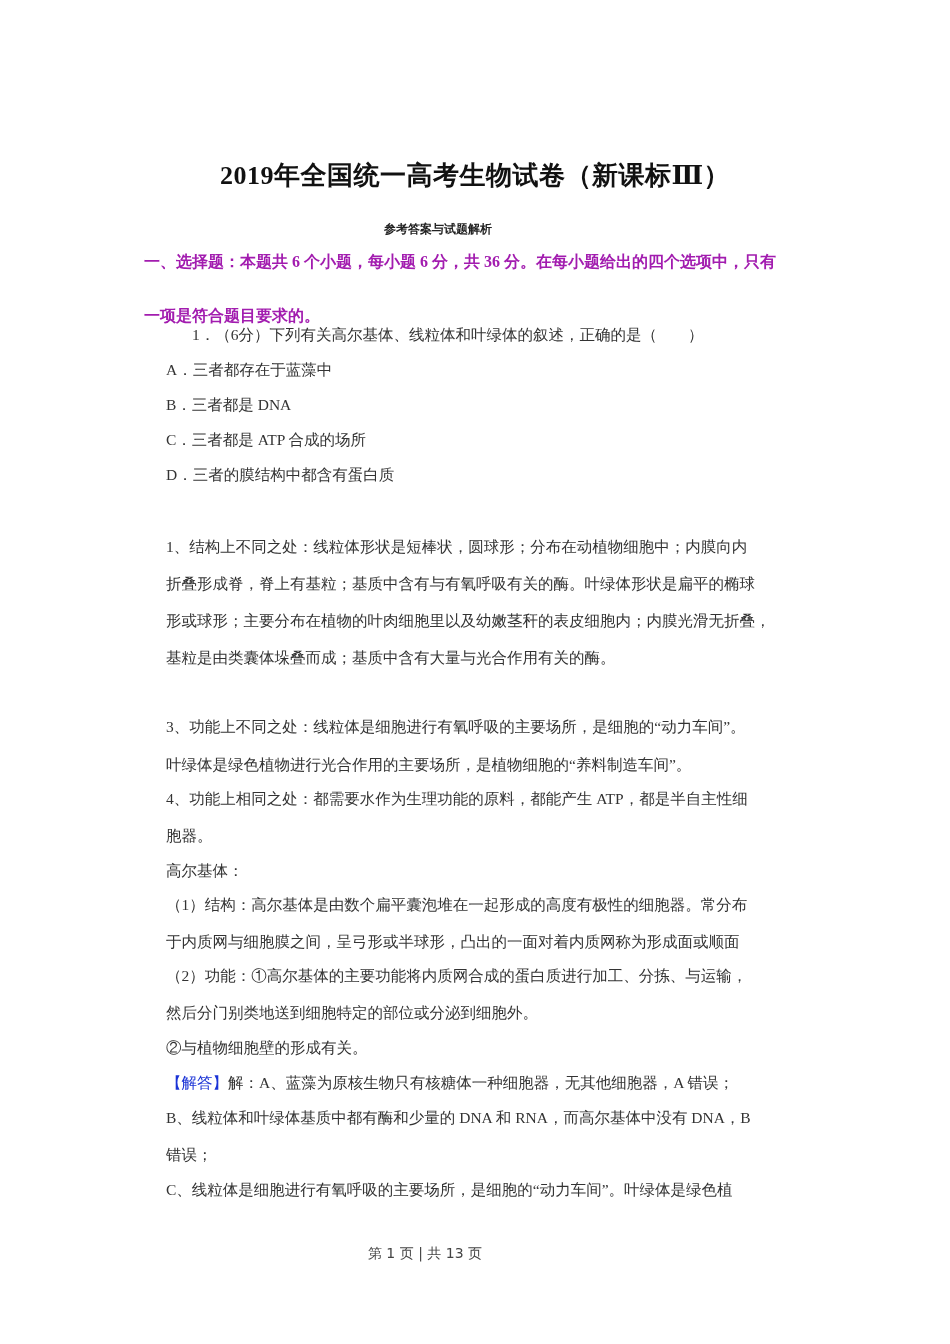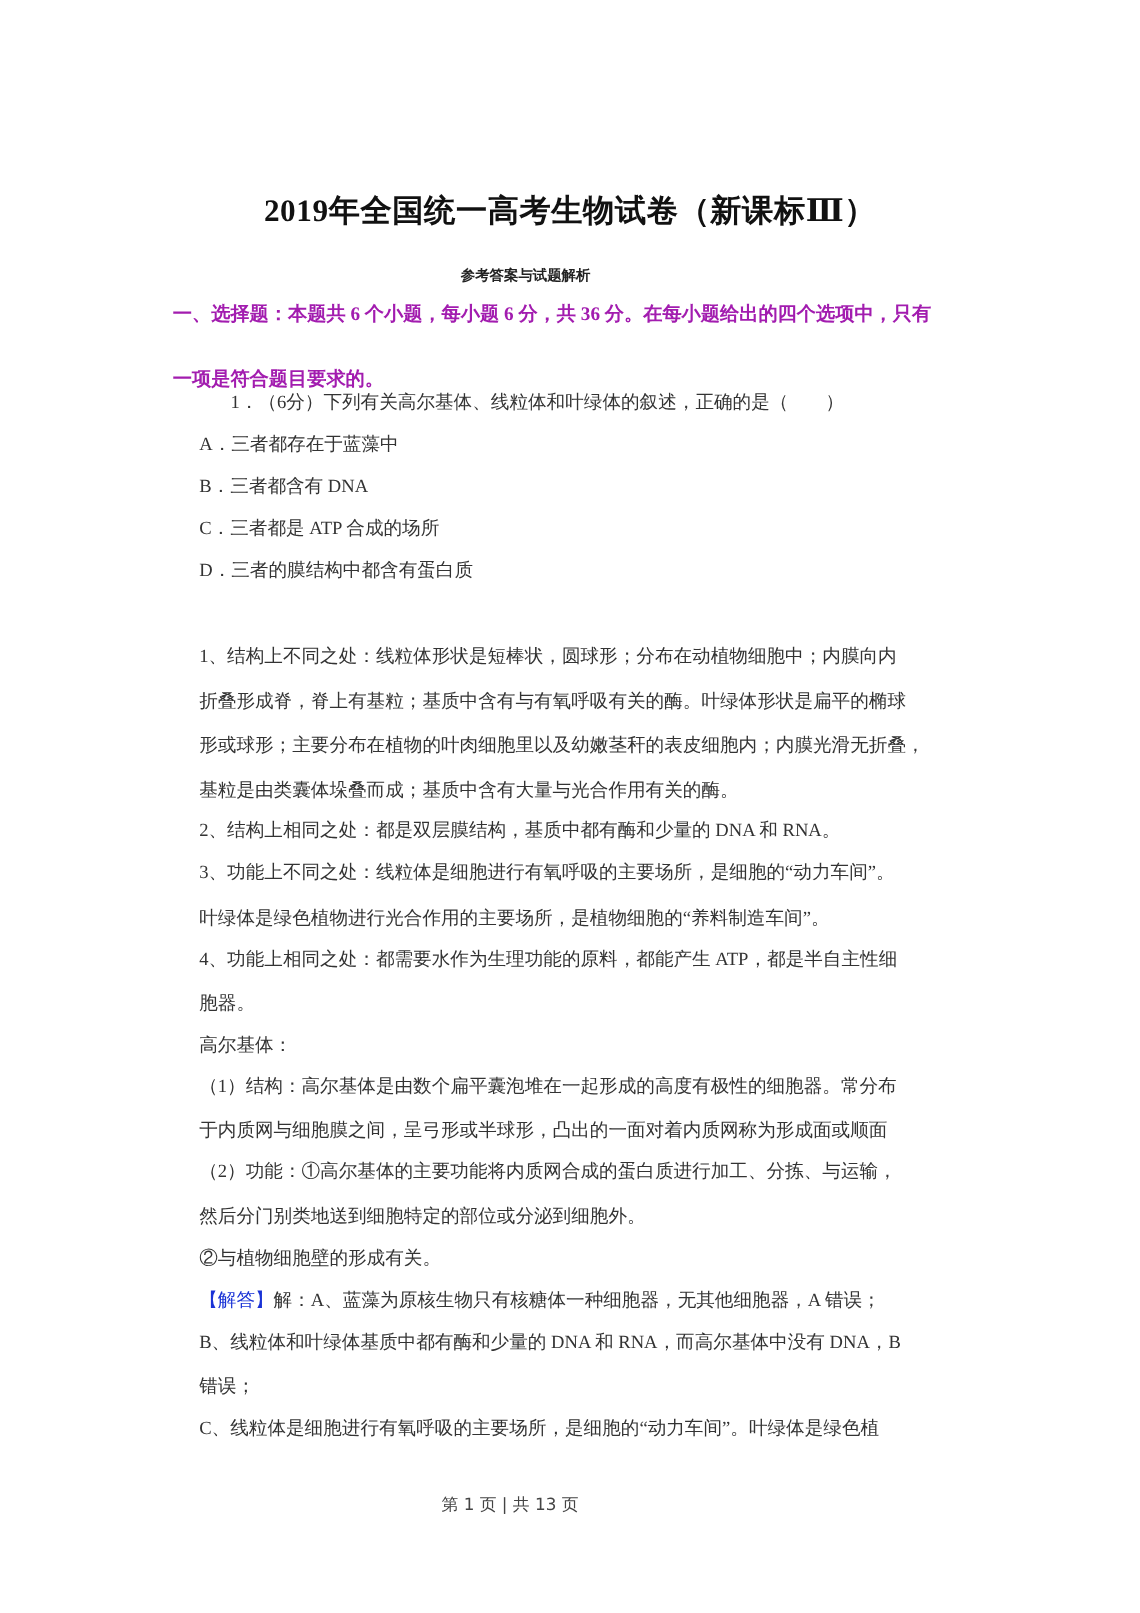--- a/index.html
+++ b/index.html
@@ -24,29 +24,28 @@
 
 <div class="page">
   <div class="title">2019年全国统一高考生物试卷（新课标Ⅲ）</div>
   <div class="subtitle">参考答案与试题解析</div>
 
   <div class="section" style="top:252px">一、选择题：本题共 6 个小题，每小题 6 分，共 36 分。在每小题给出的四个选项中，只有</div>
   <div class="section" style="top:306px">一项是符合题目要求的。</div>
 
   <div class="line q" style="top:325px">1．（6分）下列有关高尔基体、线粒体和叶绿体的叙述，正确的是（　　）</div>
   <div class="line opt" style="top:360px">A．三者都存在于蓝藻中</div>
-  <div class="line opt" style="top:395px">B．三者都含有 DNA</div>
+  <div class="line opt" style="top:395px">B．三者都是 DNA</div>
   <div class="line opt" style="top:430px">C．三者都是 ATP 合成的场所</div>
   <div class="line opt" style="top:465px">D．三者的膜结构中都含有蛋白质</div>
 
   <div class="line body" style="top:537px">1、结构上不同之处：线粒体形状是短棒状，圆球形；分布在动植物细胞中；内膜向内</div>
   <div class="line body" style="top:574px">折叠形成脊，脊上有基粒；基质中含有与有氧呼吸有关的酶。叶绿体形状是扁平的椭球</div>
   <div class="line body" style="top:648px">基粒是由类囊体垛叠而成；基质中含有大量与光合作用有关的酶。</div>
   <div class="line body" style="top:611px">形或球形；主要分布在植物的叶肉细胞里以及幼嫩茎秆的表皮细胞内；内膜光滑无折叠，</div>
-  <div class="line body" style="top:682px">2、结构上相同之处：都是双层膜结构，基质中都有酶和少量的 DNA 和 RNA。</div>
   <div class="line body" style="top:717px">3、功能上不同之处：线粒体是细胞进行有氧呼吸的主要场所，是细胞的“动力车间”。</div>
   <div class="line body" style="top:755px">叶绿体是绿色植物进行光合作用的主要场所，是植物细胞的“养料制造车间”。</div>
   <div class="line body" style="top:789px">4、功能上相同之处：都需要水作为生理功能的原料，都能产生 ATP，都是半自主性细</div>
   <div class="line body" style="top:826px">胞器。</div>
   <div class="line body" style="top:861px">高尔基体：</div>
   <div class="line body" style="top:895px">（1）结构：高尔基体是由数个扁平囊泡堆在一起形成的高度有极性的细胞器。常分布</div>
   <div class="line body" style="top:932px">于内质网与细胞膜之间，呈弓形或半球形，凸出的一面对着内质网称为形成面或顺面</div>
   <div class="line body" style="top:966px">（2）功能：①高尔基体的主要功能将内质网合成的蛋白质进行加工、分拣、与运输，</div>
   <div class="line body" style="top:1003px">然后分门别类地送到细胞特定的部位或分泌到细胞外。</div>
   <div class="line body" style="top:1038px">②与植物细胞壁的形成有关。</div>

